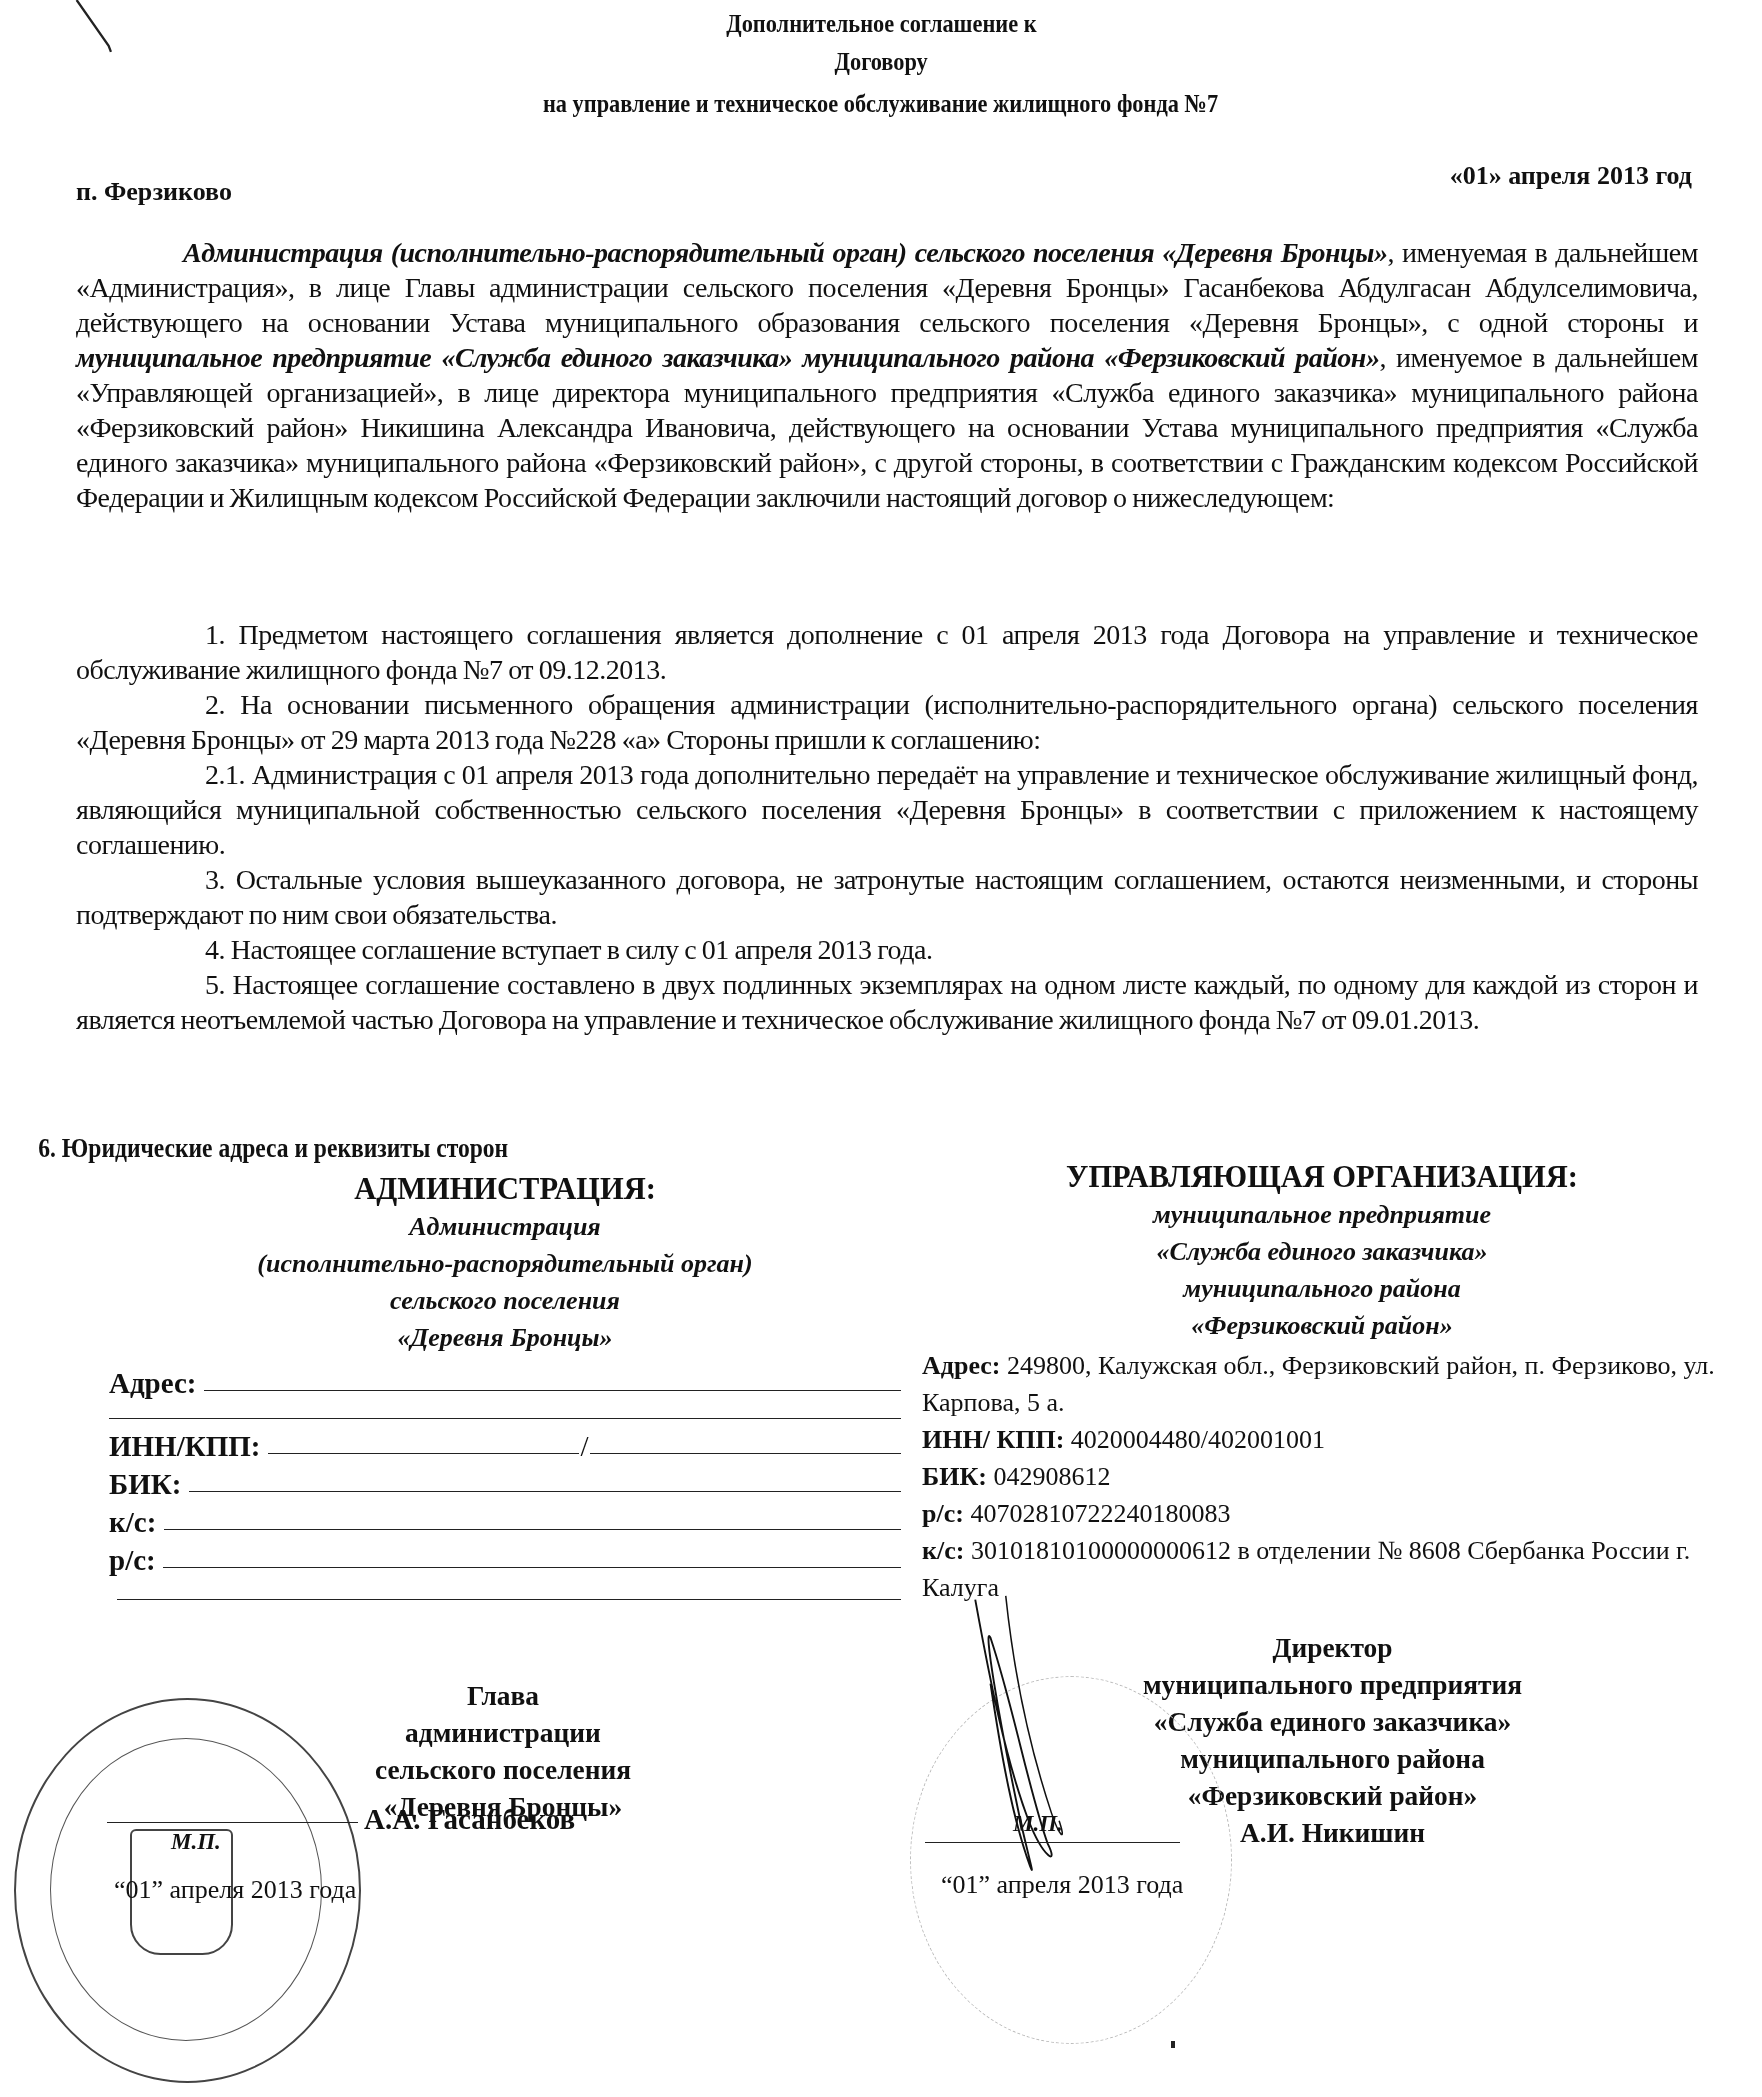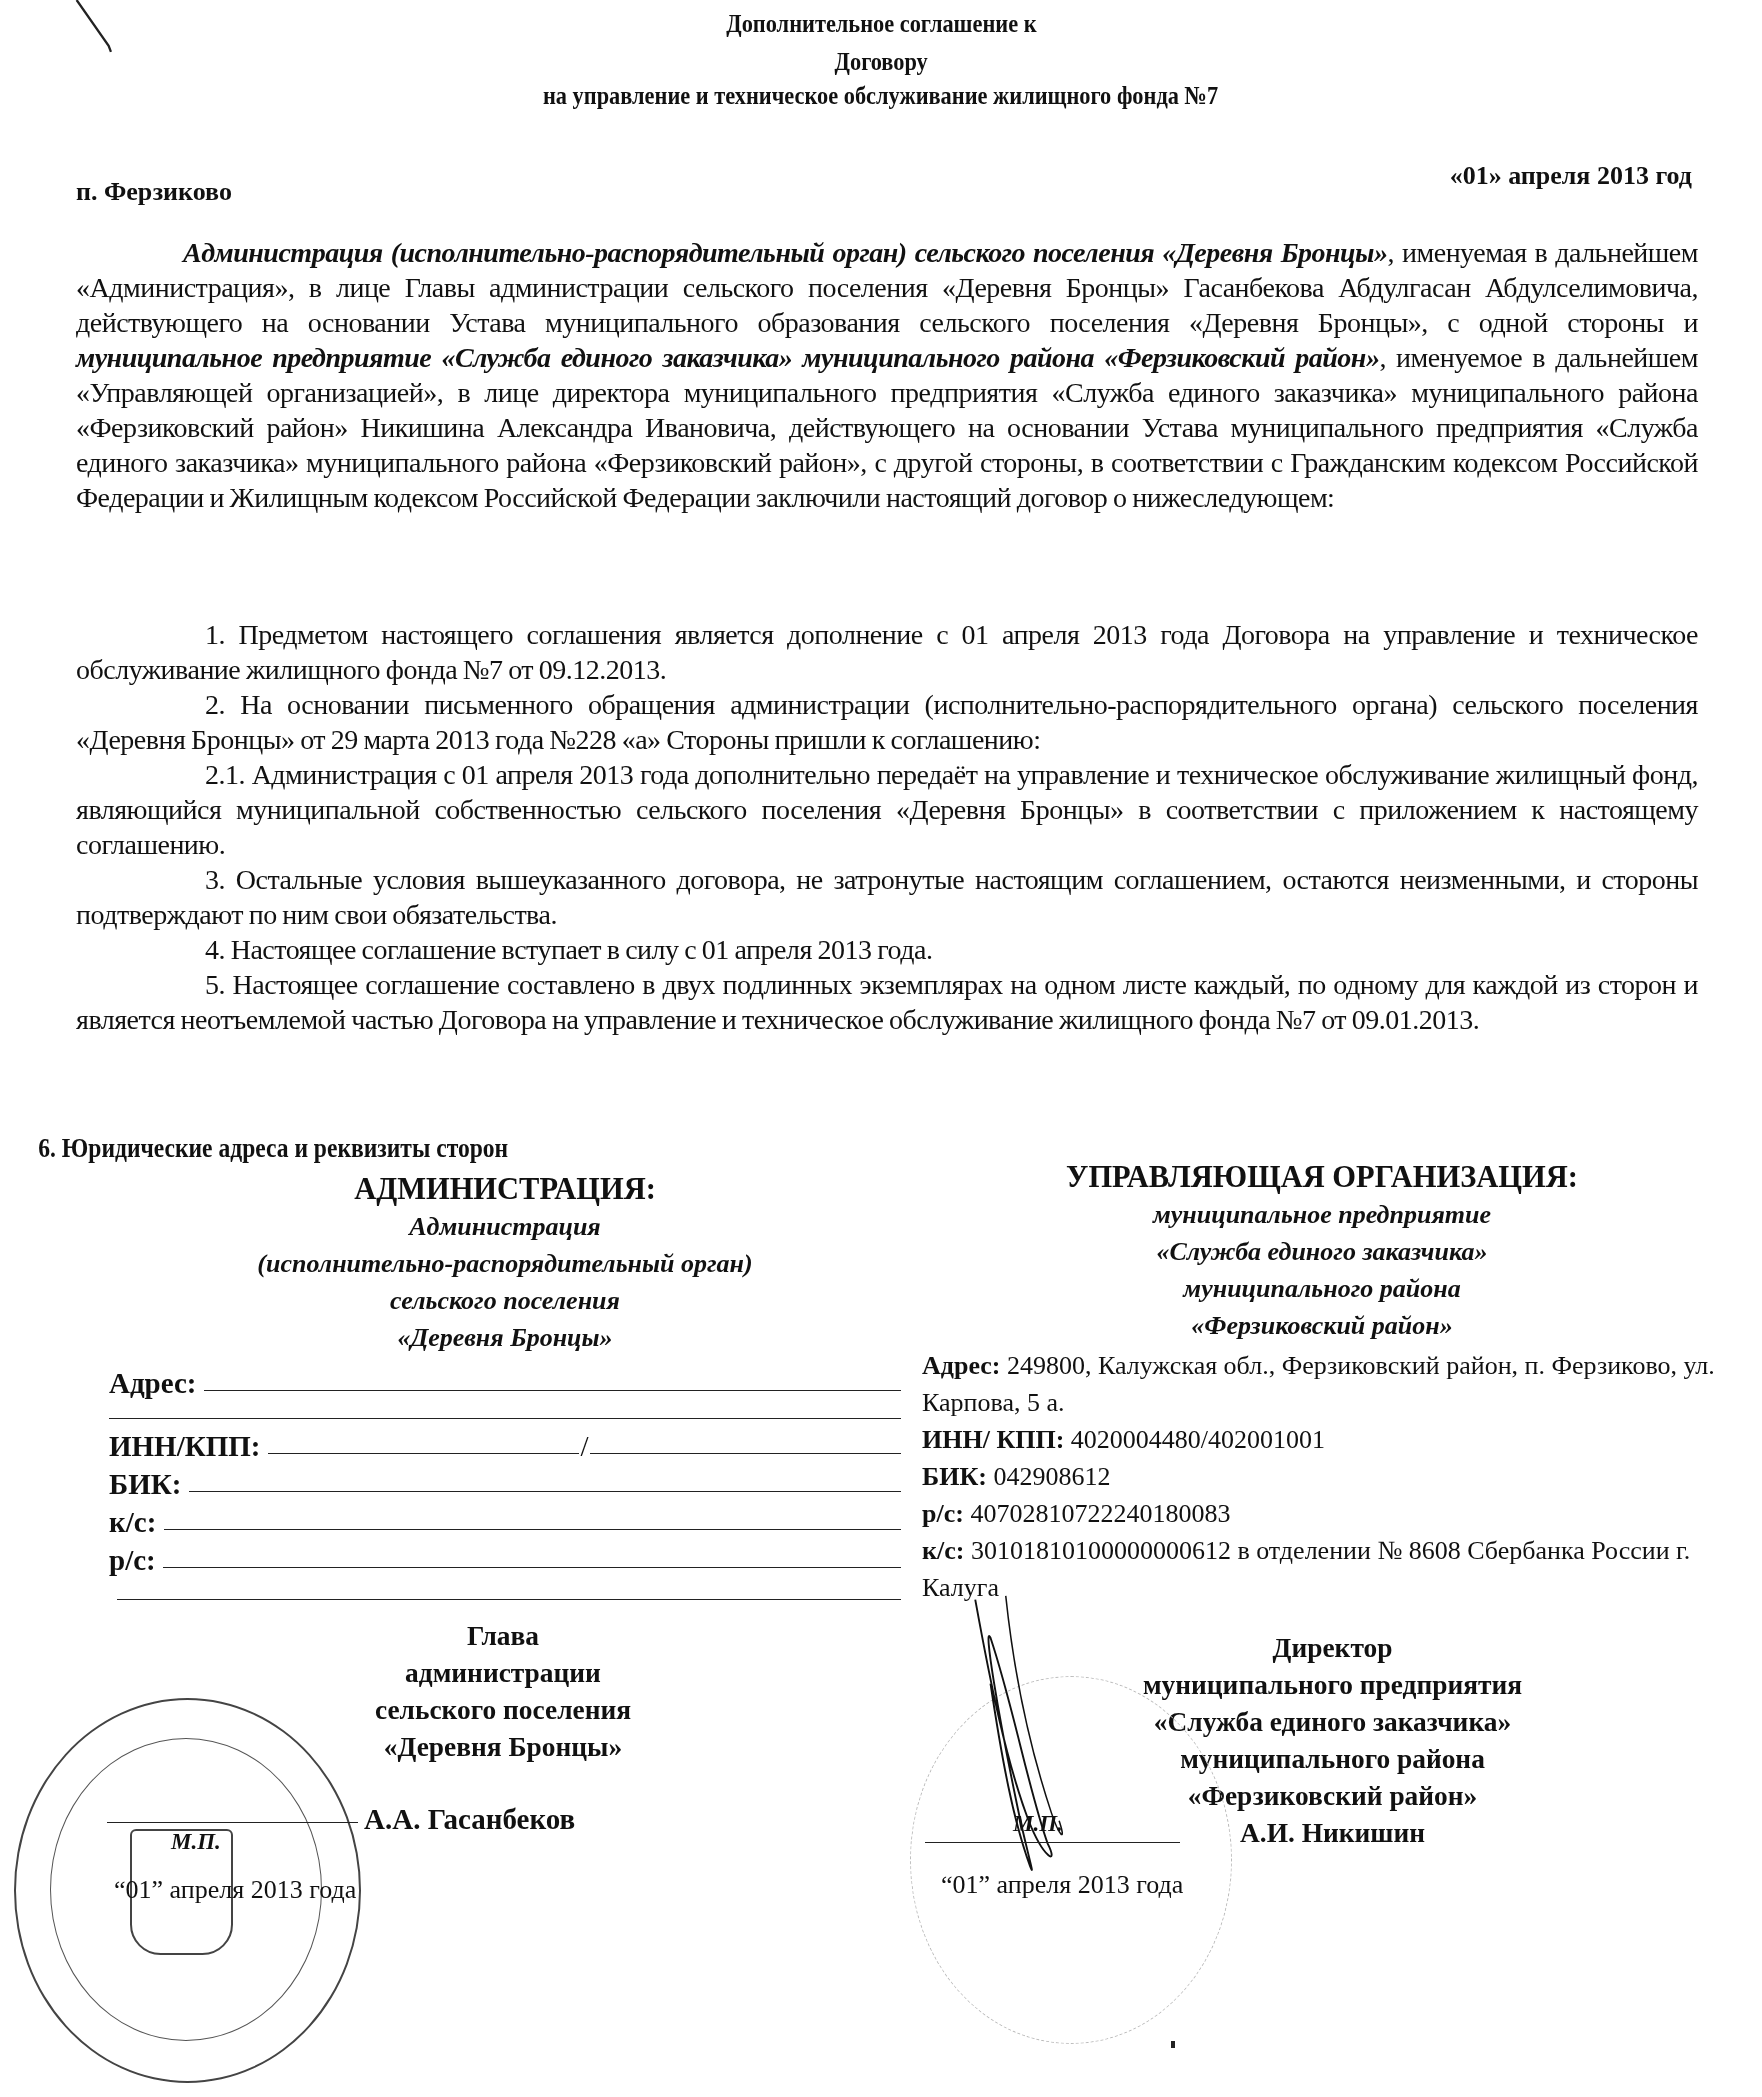--- a/index.html
+++ b/index.html
@@ -32,21 +32,21 @@
 </style>
 </head>
 <body>
 
 <svg class="abs" style="left:69px;top:0;" width="61" height="61" viewBox="0 0 80 80">
   <path d="M10 0 L52 60 L55 68" stroke="#222" stroke-width="3" fill="none"></path>
 </svg>
 
 <div class="abs title" style="top:4.6px;"><span class="cond">Дополнительное соглашение к</span></div>
 <div class="abs title" style="top:43px;"><span class="cond">Договору</span></div>
-<div class="abs title" style="top:77px;text-align:center;"><span class="cond">на управление и техническое обслуживание жилищного фонда №7</span></div>
+<div class="abs title" style="top:85px;text-align:center;"><span class="cond">на управление и техническое обслуживание жилищного фонда №7</span></div>
 
 <div class="abs place">п. Ферзиково</div>
 <div class="abs date">«01» апреля 2013 год</div>
 
 <div class="abs body-block" style="top:235px;">
   <p>
     <span class="bi">Администрация (исполнительно-распорядительный орган) сельского поселения «Деревня Бронцы»</span><span>, именуемая в дальнейшем «Администрация», в лице Главы администрации сельского поселения «Деревня Бронцы» Гасанбекова Абдулгасан Абдулселимовича, действующего на основании Устава муниципального образования сельского поселения «Деревня Бронцы», с одной стороны и </span><span class="bi">муниципальное предприятие «Служба единого заказчика» муниципального района «Ферзиковский район»</span><span>, именуемое в дальнейшем «Управляющей организацией», в лице директора муниципального предприятия «Служба единого заказчика» муниципального района «Ферзиковский район» Никишина Александра Ивановича, действующего на основании Устава муниципального предприятия «Служба единого заказчика» муниципального района «Ферзиковский район», с другой стороны, в соответствии с Гражданским кодексом Российской Федерации и Жилищным кодексом Российской Федерации заключили настоящий договор о нижеследующем:</span>
   </p>
 </div>
 
@@ -87,21 +87,21 @@
     <span>к/с:</span>
     <span class="field-line"></span>
   </div>
   <div class="field-row">
     <span>р/с:</span>
     <span class="field-line"></span>
   </div>
   <div class="blank-line" style="margin-top:21.3px;margin-left:7.6px;"></div>
 </div>
 
-<div class="abs" style="left:305px;top:1618px;width:396px;">
+<div class="abs" style="left:305px;top:1678px;width:396px;">
   <div class="sign-title">Глава</div>
   <div class="sign-title">администрации</div>
   <div class="sign-title">сельского поселения</div>
   <div class="sign-title">«Деревня Бронцы»</div>
 </div>
 
 <div class="abs stamp" style="left:13.7px;top:1698px;width:343px;height:381px;border-color:#444;">
   <div class="abs stamp" style="left:34px;top:38px;width:270px;height:301px;border:1.5px solid #555;"></div>
   <div class="abs" style="left:114px;top:129px;width:99px;height:122px;border:2.3px solid #444;border-radius:6.1px 6.1px 30.5px 30.5px;"></div>
 </div>

